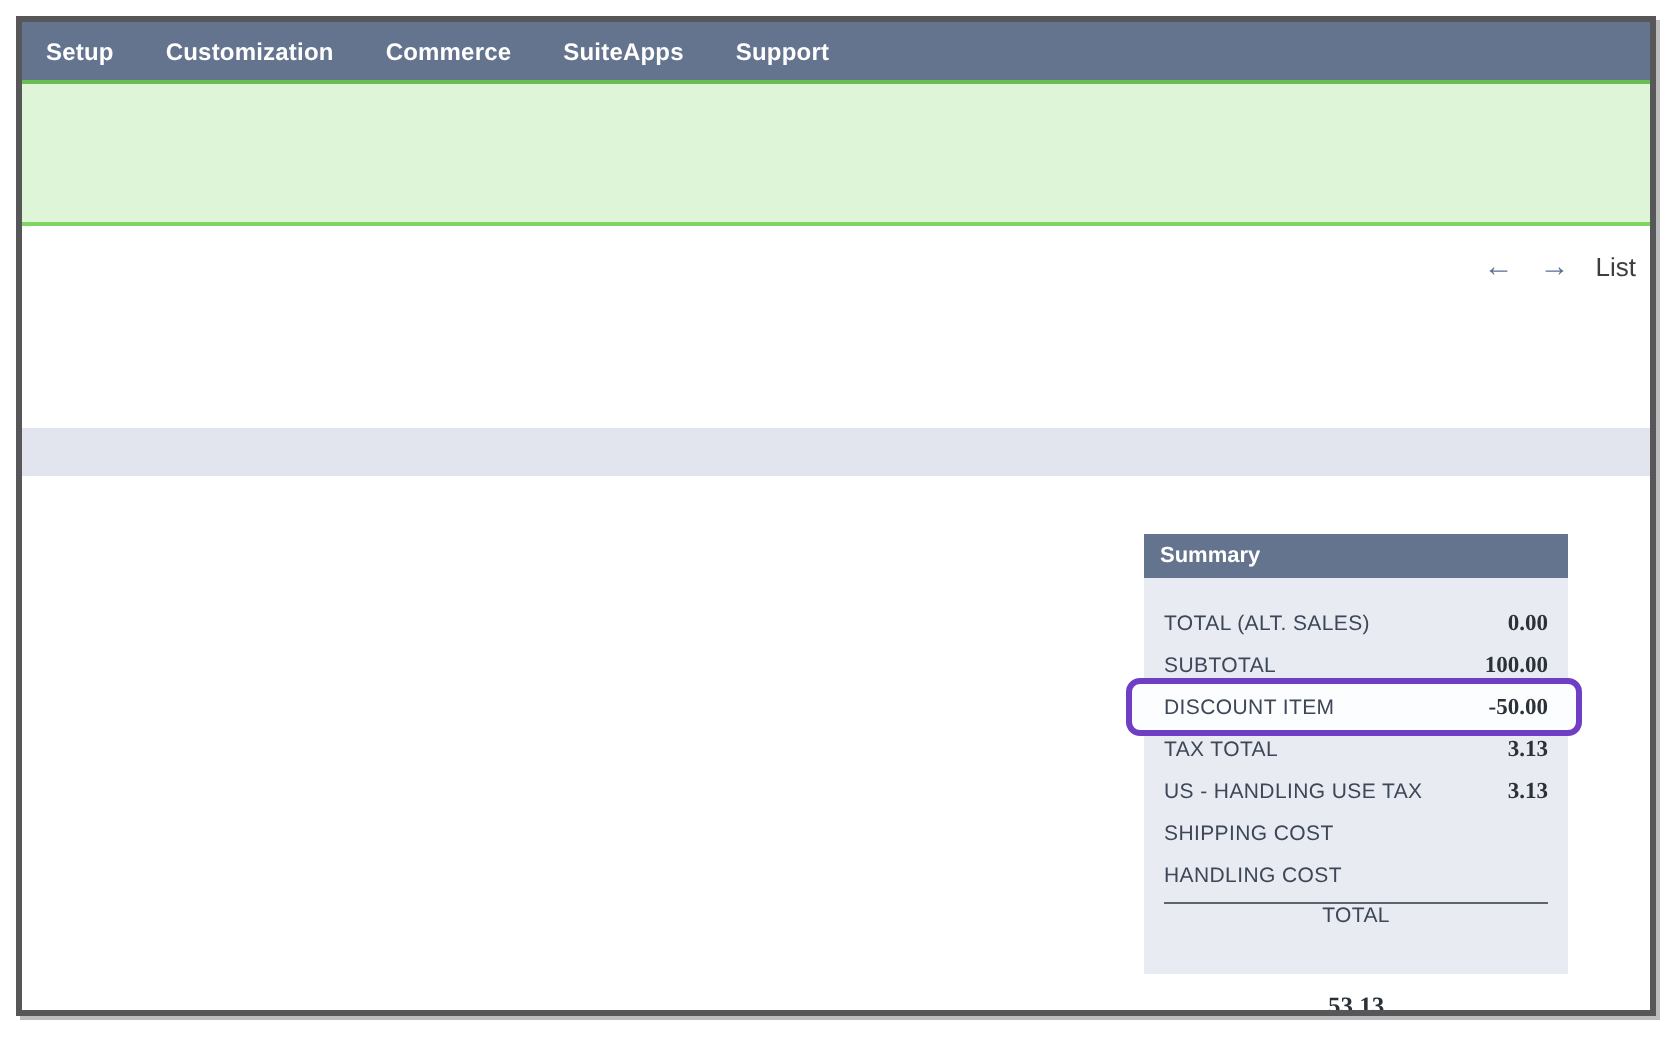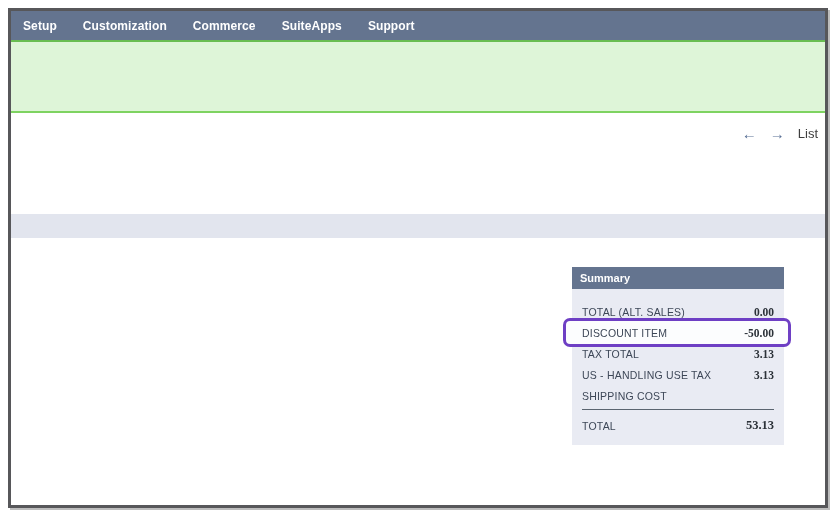--- a/index.html
+++ b/index.html
@@ -42,21 +42,21 @@
   .srow{height:21px;display:flex;justify-content:space-between;align-items:center;
     padding:0 10px;gap:32px;}
   .srow .lbl{font-size:10.5px;color:var(--label-color);letter-spacing:.2px;
     white-space:nowrap;}
   .srow .val{font-size:11.5px;font-weight:bold;color:var(--value-color);font-family:Liberation Serif, serif;}
   .srow.highlight{position:relative;}
   .hl-box{position:absolute;left:-9px;right:-7px;top:-4px;bottom:-4px;
     background:#fcfdfe;border:3px solid var(--highlight-purple);border-radius:7px;}
   .srow.highlight .lbl,.srow.highlight .val{position:relative;z-index:1;}
   .divider{border-top:1px solid #5b6570;margin:3px 10px 0 10px;}
-  .total-row{height:31px;}
+  .total-row{height:31px;flex-direction:column;}
   .total-row .val{font-size:12.5px;}
 </style>
 </head>
 <body>
 
 <div class="canvas">
   <div class="frame">
 
     <nav class="topnav">
       <span class="nav-item">Setup</span>
@@ -80,20 +80,24 @@
 
     <section class="summary">
       <header class="summary-header">Summary</header>
       <div class="summary-body">
 
         <div class="srow">
           <span class="lbl">TOTAL (ALT. SALES)</span>
           <span class="val">0.00</span>
         </div>
 
+        <div class="srow">
+          <span class="lbl">SUBTOTAL</span>
+          <span class="val">100.00</span>
+        </div>
 
         <div class="srow highlight">
           <div class="hl-box"></div>
           <span class="lbl">DISCOUNT ITEM</span>
           <span class="val">-50.00</span>
         </div>
 
         <div class="srow">
           <span class="lbl">TAX TOTAL</span>
           <span class="val">3.13</span>
@@ -102,20 +106,24 @@
         <div class="srow">
           <span class="lbl">US - HANDLING USE TAX</span>
           <span class="val">3.13</span>
         </div>
 
         <div class="srow">
           <span class="lbl">SHIPPING COST</span>
           <span class="val"></span>
         </div>
 
+        <div class="srow">
+          <span class="lbl">HANDLING COST</span>
+          <span class="val"></span>
+        </div>
 
 
         <div class="divider"></div>
 
         <div class="srow total-row">
           <span class="lbl">TOTAL</span>
           <span class="val">53.13</span>
         </div>
 
       </div>

